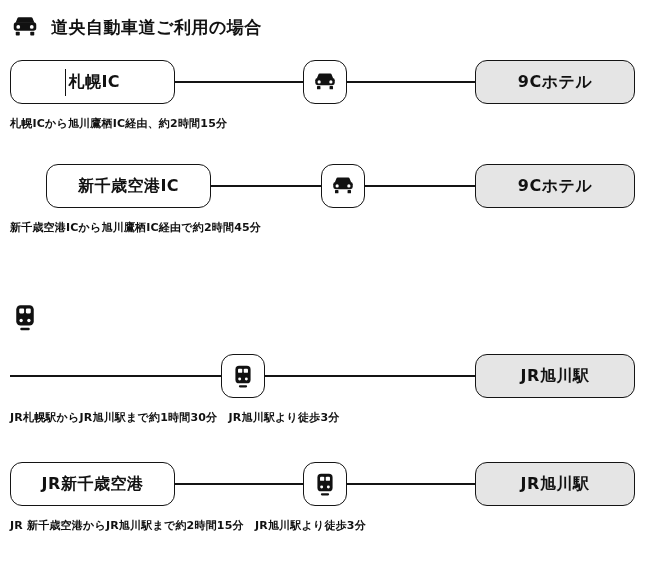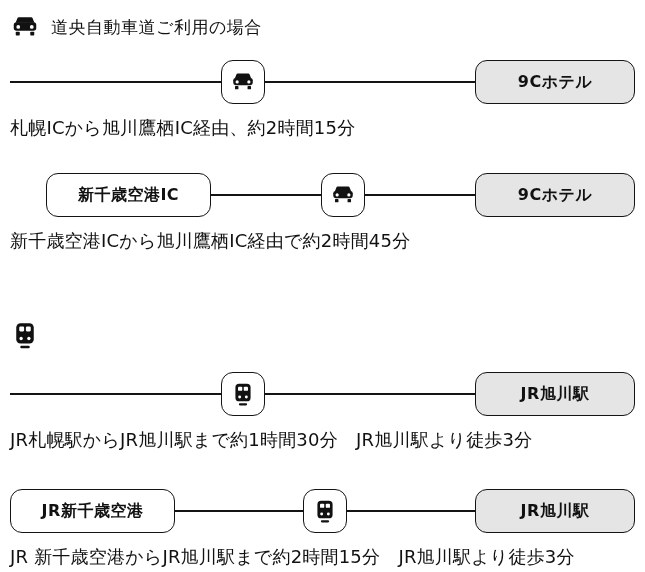--- a/index.html
+++ b/index.html
@@ -18,21 +18,21 @@
     gap: 11px;
     height: 32px;
   }
   .section-heading .h-icon {
     width: 30px; height: 30px;
     display: flex; align-items: center; justify-content: center;
     color: #111111;
   }
   .section-heading .h-label {
     font-size: 17px;
-    font-weight: 400;
+    font-weight: 700;
     letter-spacing: 0.5px;
   }
   .heading-car { margin-bottom: 17px; }
   .heading-train { margin-top: 66px; margin-bottom: 21px; }
 
   .route-row {
     display: flex;
     align-items: center;
     height: 44px;
   }
@@ -66,22 +66,22 @@
     width: 44px; height: 44px;
     border: 1.5px solid #141414;
     border-radius: 12px;
     background: #ffffff;
     display: flex; align-items: center; justify-content: center;
     color: #111111;
   }
 
   .note {
     margin-top: 12px;
-    font-size: 18px;
-    font-weight: 400;
+    font-size: 11px;
+    font-weight: 700;
     letter-spacing: 0.2px;
     white-space: pre;
   }
 
   .caret {
     display: inline-block;
     width: 1.5px;
     height: 27px;
     background: #111111;
     margin-right: 2px;
@@ -100,20 +100,24 @@
       <circle cx="6.6" cy="11.9" r="1.5" fill="#ffffff"></circle>
       <circle cx="17.4" cy="11.9" r="1.5" fill="#ffffff"></circle>
       <rect x="4.6" y="15.7" width="3.2" height="3.1" rx="0.6"></rect>
       <rect x="16.2" y="15.7" width="3.2" height="3.1" rx="0.6"></rect>
     </svg>
   </span>
   <span class="h-label">道央自動車道ご利用の場合</span>
 </div>
 
 <div class="route-row row-1">
+  <div class="node origin">
+      <span class="caret"></span>
+      <span>札幌IC</span>
+    </div>
   <div class="connector"></div>
   <div class="mid-badge">
     <svg viewBox="0 0 24 24" width="26" height="26" fill="currentColor" aria-hidden="true">
       <path d="M7.1 4.2 C6.5 4.2 6.1 4.5 5.9 5.0 L4.5 8.5 H19.5 L18.1 5.0 C17.9 4.5 17.5 4.2 16.9 4.2 Z"></path>
       <rect x="3" y="8.2" width="18" height="6.7" rx="2.2"></rect>
       <circle cx="6.6" cy="11.9" r="1.5" fill="#ffffff"></circle>
       <circle cx="17.4" cy="11.9" r="1.5" fill="#ffffff"></circle>
       <rect x="4.6" y="15.7" width="3.2" height="3.1" rx="0.6"></rect>
       <rect x="16.2" y="15.7" width="3.2" height="3.1" rx="0.6"></rect>
     </svg>

